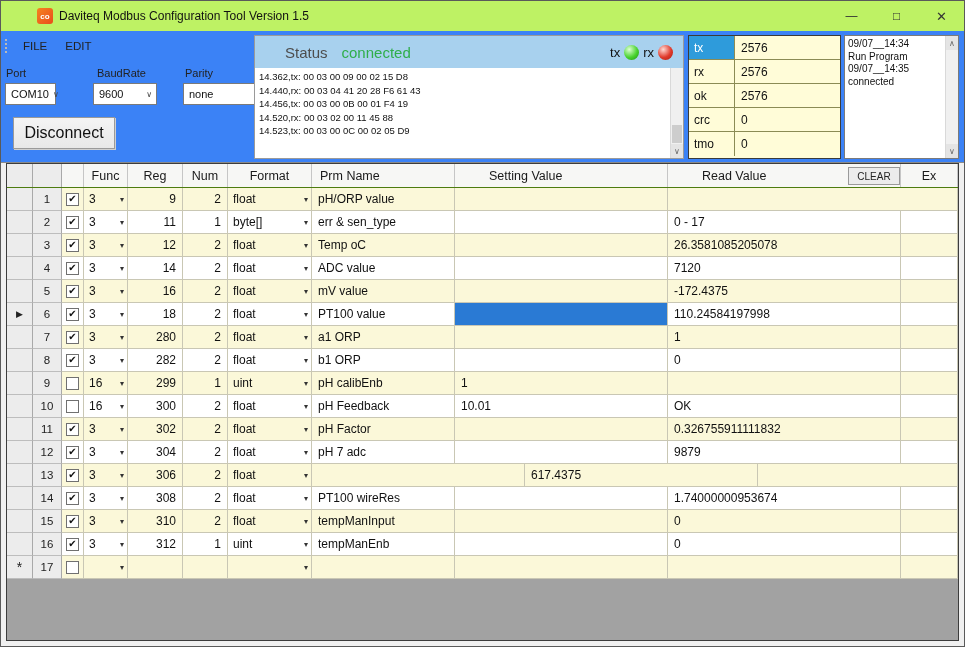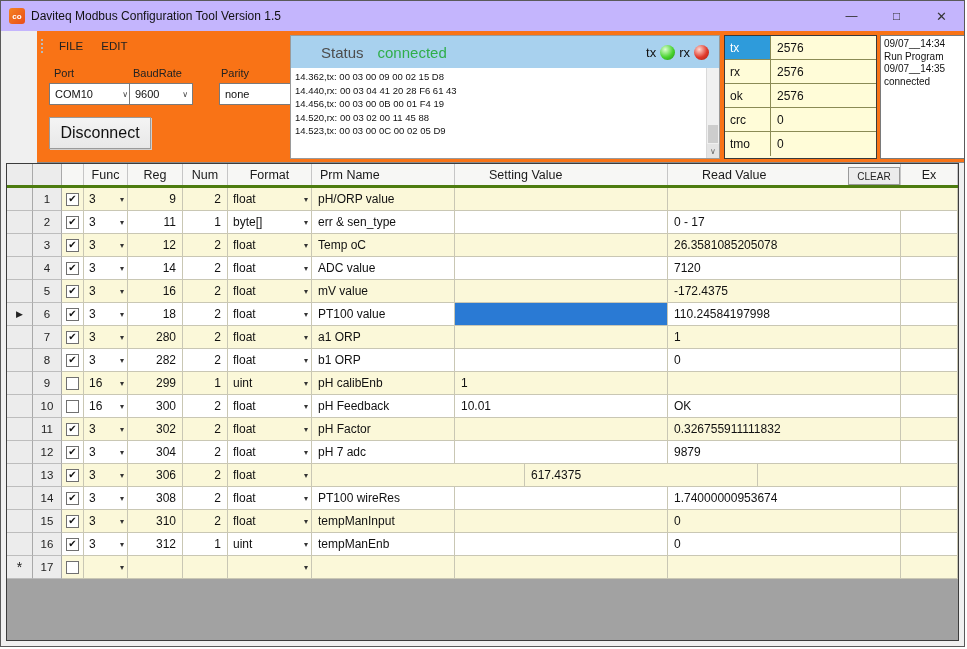--- a/index.html
+++ b/index.html
@@ -9,31 +9,31 @@
     --led-rx:#e0392b;
     --selected-cell:#2a7ad4;
     --row-alt:#fbf8d9;
     --counter-selected:#2e9bdb;
   }
   *{box-sizing:border-box;margin:0;padding:0;}
   body{font-family:"Liberation Sans","DejaVu Sans",sans-serif;background:#fff;}
   .window{width:965px;height:647px;border:1px solid #5a5a5a;background:#f0f0f0;position:relative;overflow:hidden;}
 
   
-  .titlebar{height:30px;background:#c4b5fd;display:flex;align-items:center;position:relative;}
+  .titlebar{height:30px;background:#bef264;display:flex;align-items:center;position:relative;padding-left:28px;}
   .app-icon{width:16px;height:16px;margin:0 6px 0 8px;border-radius:3px;
     background:linear-gradient(135deg,#f58220 0%,#e94e1b 100%);color:#fff;font-size:8px;font-weight:bold;
     display:flex;align-items:center;justify-content:center;}
   .title-text{font-size:12px;color:#111;}
   .win-controls{position:absolute;right:0;top:0;height:30px;display:flex;}
   .win-btn{width:45px;height:30px;display:flex;align-items:center;justify-content:center;font-size:12px;color:#333;cursor:default;}
   .win-btn.close{font-size:13px;}
 
   
-  .toolbar{height:132px;background:#f97316;position:relative;border-bottom:1px solid #8a8a8a;margin-left:36px;}
+  .toolbar{height:132px;background:#3b82f6;position:relative;border-bottom:1px solid #8a8a8a;}
   .menubar{position:absolute;left:4px;top:6px;display:flex;align-items:center;font-size:11.5px;color:#222;}
   .grip{width:3px;height:14px;border-left:2px dotted #b9b9b9;margin-right:6px;}
   .menu-item{padding:3px 9px;}
   .field-label{position:absolute;font-size:11px;color:#222;}
   .combo{position:absolute;height:22px;background:#fff;border:1px solid #7a7a7a;display:flex;align-items:center;
     font-size:11px;color:#111;padding-left:5px;}
   .combo .caret{margin-left:auto;padding:0 4px;font-size:8px;color:#444;}
   .btn-disconnect{position:absolute;left:12px;top:86px;width:102px;height:32px;background:linear-gradient(#f4f4f4,#e8e8e8);
     border:1px solid #9a9a9a;box-shadow:1px 1px 0 #cfcfcf;font-size:16px;color:#111;font-family:inherit;}
 
@@ -60,21 +60,21 @@
   .c-label{width:46px;border-right:1px solid #8b8b55;display:flex;align-items:center;padding-left:5px;font-size:12px;color:#111;background:#fffcd8;}
   .c-label.sel{background:var(--counter-selected);color:#fff;}
   .c-value{flex:1;display:flex;align-items:center;padding-left:6px;font-size:12px;color:#111;background:#fffcd8;}
 
   
   .event-log{position:absolute;left:843px;top:4px;width:115px;height:124px;border:1px solid #7a7a7a;background:#fff;display:flex;}
   .event-lines{flex:1;padding:2px 3px;font-size:10px;line-height:12.5px;color:#111;overflow:hidden;}
 
   
   .grid-wrap{position:absolute;left:5px;right:5px;top:162px;height:478px;border:1px solid #3c3c3c;background:#a2a2a2;overflow:hidden;display:flex;flex-direction:column;}
-  .grid-header{display:flex;height:24px;background:#f7f7f5;border-bottom:3px solid #4d7c0f;font-size:12.5px;color:#1a1a1a;}
+  .grid-header{display:flex;height:24px;background:#f7f7f5;border-bottom:1px solid #4d7c0f;font-size:12.5px;color:#1a1a1a;}
   .grid-header .cell{display:flex;align-items:center;border-right:1px solid #c6c6c6;padding:0 4px;position:relative;}
   .grid-row{display:flex;height:23px;background:#ffffff;font-size:12px;color:#111;}
   .grid-row.alt{background:var(--row-alt);}
   .grid-row .cell{display:flex;align-items:center;border-right:1px solid #c9c7b4;border-bottom:1px solid #c9c7b4;overflow:hidden;white-space:nowrap;}
   .c-marker{width:26px;justify-content:center;background:#ececec;border-right:1px solid #a9a9a9 !important;font-size:9px;color:#222;}
   .grid-row .c-marker{border-bottom:1px solid #bdbdbd !important;}
   .c-rownum{width:29px;justify-content:center;background:#ececec;border-right:1px solid #a9a9a9 !important;font-size:11.5px;color:#222;}
   .grid-row .c-rownum{border-bottom:1px solid #bdbdbd !important;}
   .c-chk{width:22px;justify-content:center;}
   .c-func{width:44px;}
@@ -115,25 +115,25 @@
     </div>
   </div>
 
   <div class="toolbar">
     <div class="menubar">
       <span class="grip"></span>
       <span class="menu-item">FILE</span>
       <span class="menu-item">EDIT</span>
     </div>
 
-    <span class="field-label" style="left:17px;top:36px">Port</span>
+    <span class="field-label" style="left:5px;top:36px">Port</span>
     <span class="field-label" style="left:96px;top:36px">BaudRate</span>
     <span class="field-label" style="left:184px;top:36px">Parity</span>
 
-    <div class="combo" style="left:12px;top:52px;width:84px">
+    <div class="combo" style="left:4px;top:52px;width:51px">
       <span>COM10</span>
       <span class="caret">∨</span>
     </div>
     <div class="combo" style="left:92px;top:52px;width:64px">
       <span>9600</span>
       <span class="caret">∨</span>
     </div>
     <div class="combo" style="left:182px;top:52px;width:84px">
       <span>none</span>
       <span class="caret">∨</span>

